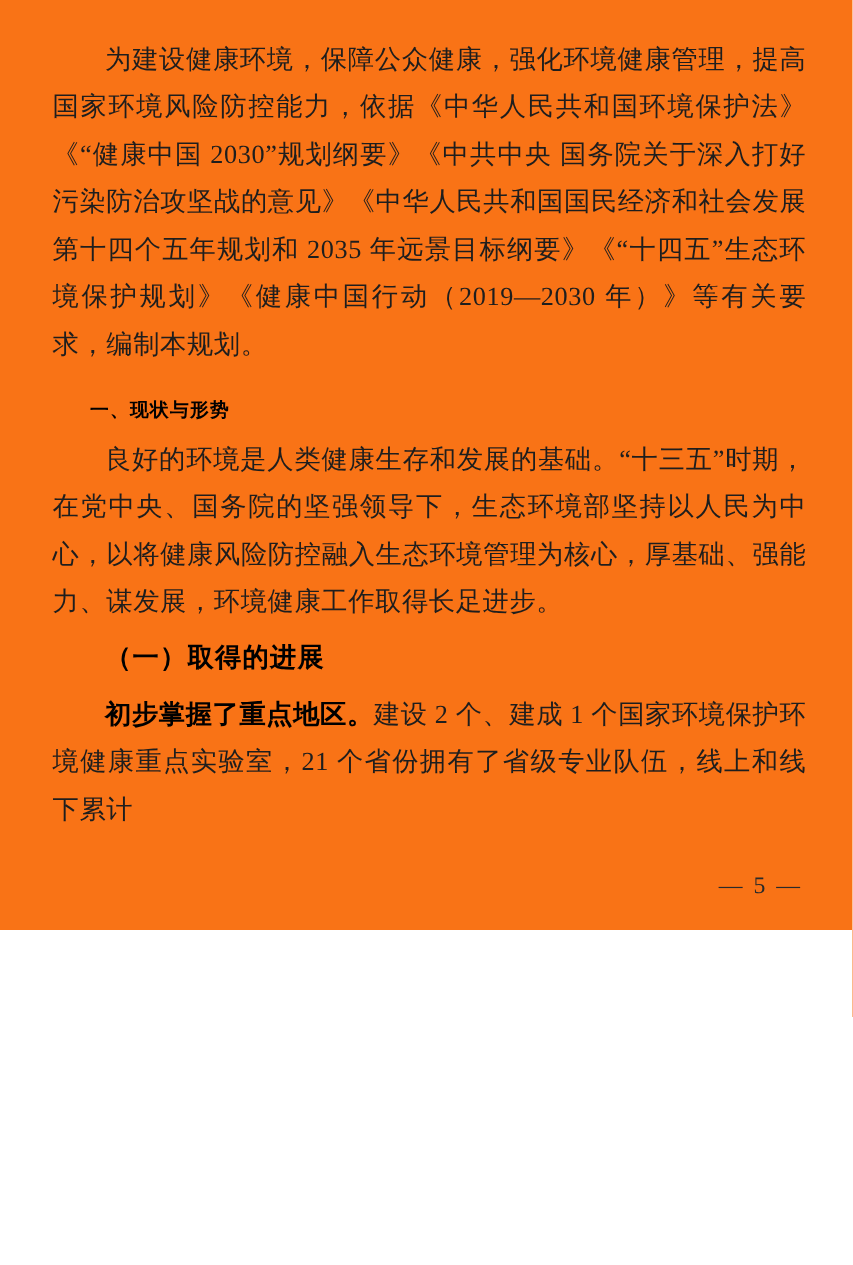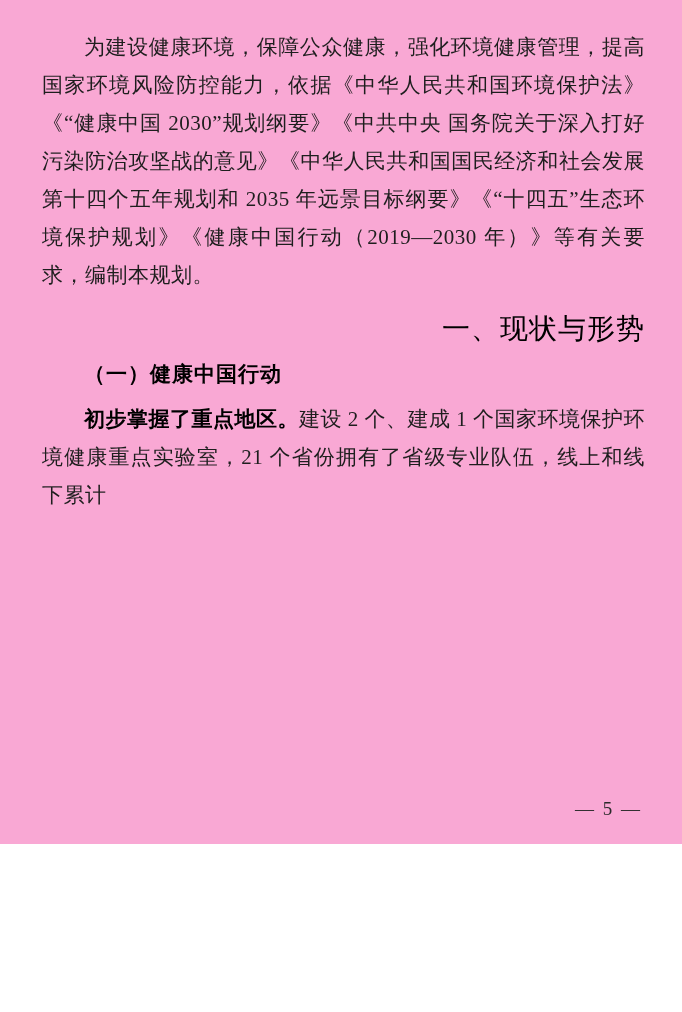--- a/index.html
+++ b/index.html
@@ -3,22 +3,22 @@
 <meta charset="utf-8">
 <style>
   html, body {
     margin: 0;
     padding: 0;
     background: #ffffff;
   }
   .page {
     position: relative;
     width: 682px;
-    height: 844px;
-    background: #f9a8d4;
+    height: 744px;
+    background: #f97316;
     color: #1e1e1e;
     font-family: "Liberation Serif", serif;
     overflow: hidden;
     box-sizing: border-box;
   }
   .content {
     position: absolute;
     top: 28px;
     left: 42px;
     width: 603px;
@@ -33,28 +33,27 @@
     letter-spacing: 0.5px;
     color: #1e1e1e;
   }
   .para .lead {
     font-weight: bold;
     color: #000000;
     font-family: "Liberation Serif", serif;
   }
   .h1 {
     margin: 16px 0 0 0;
-    font-size: 28px;
+    font-size: 15px;
     line-height: 38px;
-    font-weight: normal;
+    font-weight: bold;
     font-family: "Liberation Sans", sans-serif;
     color: #000000;
     text-indent: 2em;
     letter-spacing: 1px;
-    text-align: right;
   }
   .h2 {
     margin: 7px 0 0 0;
     font-size: 21px;
     line-height: 38px;
     font-weight: bold;
     font-family: "Liberation Serif", serif;
     color: #000000;
     text-indent: 2em;
     letter-spacing: 1px;
@@ -75,22 +74,23 @@
 </head>
 <body>
 
 <div class="page">
   <div class="content">
 
     <p class="para"><span>为建设健康环境，保障公众健康，强化环境健康管理，提高国家环境风险防控能力，依据《中华人民共和国环境保护法》《“健康中国 2030”规划纲要》《中共中央 国务院关于深入打好污染防治攻坚战的意见》《中华人民共和国国民经济和社会发展第十四个五年规划和 2035 年远景目标纲要》《“十四五”生态环境保护规划》《健康中国行动（2019—2030 年）》等有关要求，编制本规划。</span></p>
 
     <h2 class="h1">一、现状与形势</h2>
 
+    <p class="para"><span>良好的环境是人类健康生存和发展的基础。“十三五”时期，在党中央、国务院的坚强领导下，生态环境部坚持以人民为中心，以将健康风险防控融入生态环境管理为核心，厚基础、强能力、谋发展，环境健康工作取得长足进步。</span></p>
 
-    <h3 class="h2">（一）健康中国行动</h3>
+    <h3 class="h2">（一）取得的进展</h3>
 
 
 
     <p class="para spaced"><span class="lead">初步掌握了重点地区。</span><span>建设 2 个、建成 1 个国家环境保护环境健康重点实验室，21 个省份拥有了省级专业队伍，线上和线下累计</span></p>
 
   </div>
 
   <div class="footer">— 5 —</div>
 </div>
 

